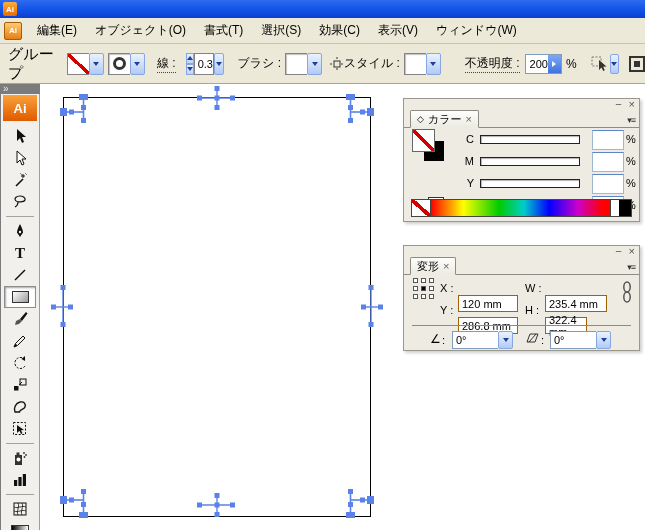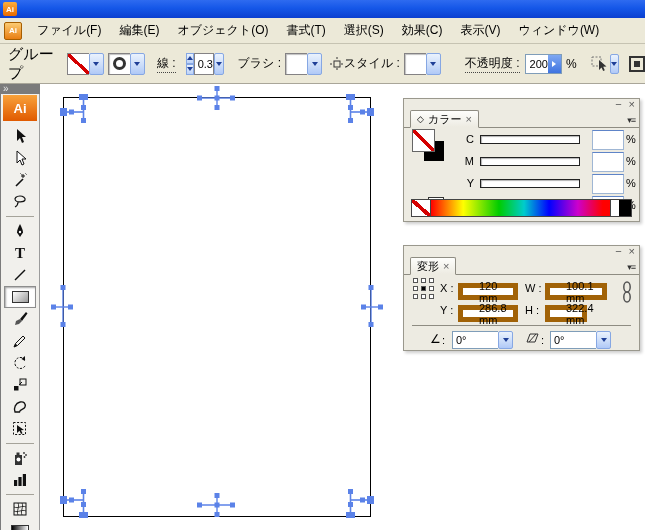--- a/index.html
+++ b/index.html
@@ -98,22 +98,22 @@
   .tint-ic{position:absolute;left:8px;font-size:9px;color:#222;top:3px;}
   .tint-sw{position:absolute;left:24px;top:1px;width:14px;height:14px;background:#fff;border:1px solid #333;cursor:pointer;}
   .spectrum{position:absolute;left:7px;right:7px;bottom:6px;height:16px;border:1px solid #444;display:flex;cursor:crosshair;}
   .spec-none{width:18px;background:linear-gradient(to top right,transparent 42%,#D40000 42%,#D40000 58%,transparent 58%),#fff;border-right:1px solid #444;}
   .spec-ramp{flex:1;background:linear-gradient(90deg,#f00 0%,#ff0 18%,#0c0 38%,#0cc 52%,#00f 66%,#c0c 82%,#f00 96%);}
   .spec-white{width:8px;background:#fff;border-left:1px solid #444;}
   .spec-black{width:12px;background:#000;}
 
   
   .tf-label{position:absolute;font-size:11px;top:3px;}
-  .tf-field{position:absolute;top:4px;height:17px;background:#fff;border:5px solid #a16207;
-    font-size:11px;display:flex;align-items:center;padding-left:16px;box-sizing:border-box;}
+  .tf-field{position:absolute;top:16px;height:17px;background:#fff;border:1px solid #a16207;
+    font-size:11px;display:flex;align-items:center;padding-left:3px;box-sizing:border-box;}
   .tf-row{position:absolute;left:0;width:100%;height:18px;}
   .refpoint{position:absolute;left:9px;top:32px;width:22px;height:22px;cursor:pointer;}
   .refpoint div{position:absolute;width:5px;height:5px;background:#fff;border:1px solid #555;box-sizing:border-box;}
   .refpoint .c{background:#000;}
   .tf-sep{position:absolute;left:8px;right:8px;top:79px;height:1px;background:#8E8C82;}
   .tf-combo{position:absolute;top:0;height:18px;display:flex;}
   .tf-combo .v{width:46px;background:#fff;border:1px solid #7F9DB9;border-right:none;font-size:11px;
     display:flex;align-items:center;padding-left:3px;box-sizing:border-box;}
   .tf-combo .xp-drop{height:18px;}
   .angle-ic{font-size:12px;}
@@ -123,21 +123,20 @@
 <body>
 
 <div id="app">
 
   <div class="titlebar">
     <div class="app-icon">Ai</div>
   </div>
 
   <div class="menubar">
     <div class="doc-icon">Ai</div>
-    <span class="menu-item">ファイル(F)</span>
     <span class="menu-item">編集(E)</span>
     <span class="menu-item">オブジェクト(O)</span>
     <span class="menu-item">書式(T)</span>
     <span class="menu-item">選択(S)</span>
     <span class="menu-item">効果(C)</span>
     <span class="menu-item">表示(V)</span>
     <span class="menu-item">ウィンドウ(W)</span>
 
   </div>
 
@@ -515,21 +514,21 @@
         <div style="left:16px;top:8px;"></div>
       <div style="left:0;top:16px;"></div>
         <div style="left:8px;top:16px;"></div>
         <div style="left:16px;top:16px;"></div>
     </div>
 
     <div class="tf-row" style="top:33px;">
       <span class="tf-label" style="left:36px;">X :</span>
       <div class="tf-field" style="left:54px;width:60px;">120 mm</div>
       <span class="tf-label" style="left:121px;">W :</span>
-      <div class="tf-field" style="left:141px;width:62px;">100.1 mm</div>
+      <div class="tf-field" style="left:141px;width:62px;">235.4 mm</div>
     </div>
     <div class="tf-row" style="top:55px;">
       <span class="tf-label" style="left:36px;">Y :</span>
       <div class="tf-field" style="left:54px;width:60px;">286.8 mm</div>
       <span class="tf-label" style="left:121px;">H :</span>
       <div class="tf-field" style="left:141px;width:42px;">322.4 mm</div>
     </div>
 
     <div class="chain">
       <svg width="10" height="24" viewBox="0 0 10 24">

